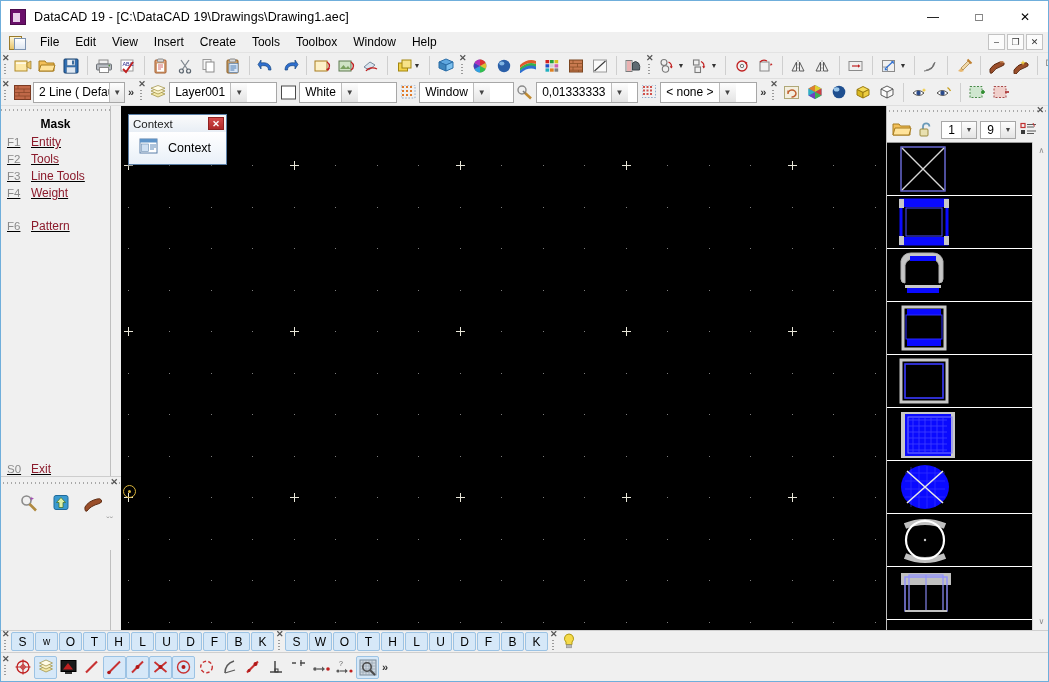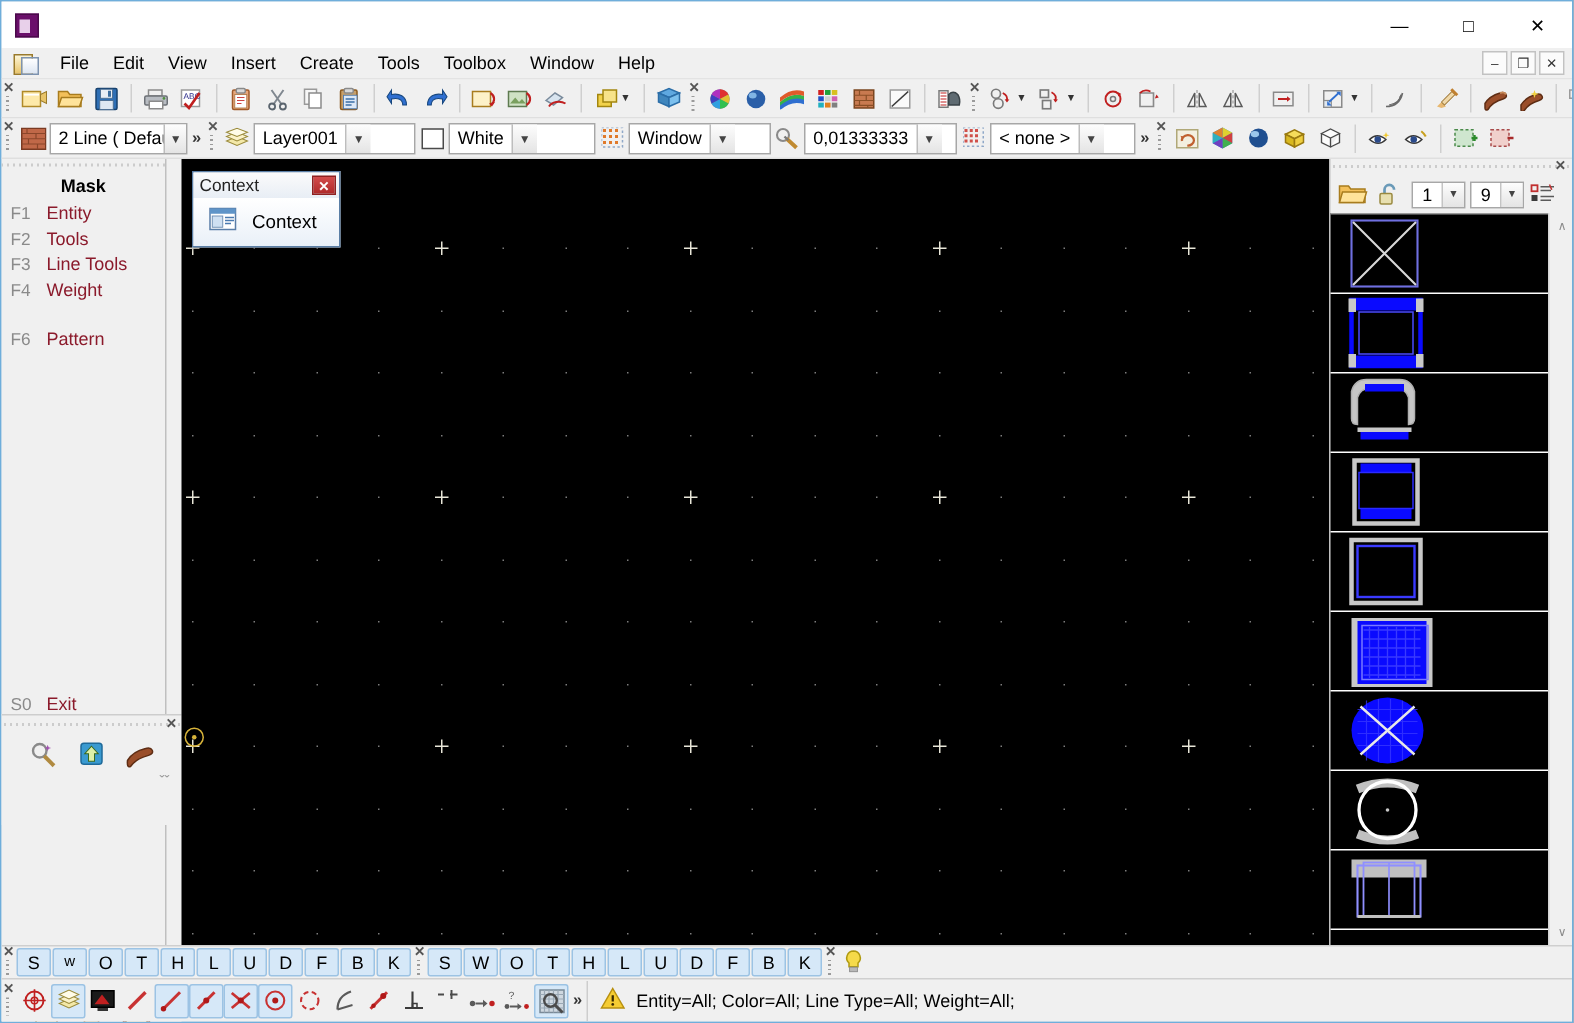--- a/index.html
+++ b/index.html
@@ -112,21 +112,21 @@
   }
   .sb-dots {
     height:7px; width:100%;
     background-image:repeating-linear-gradient(to right,#a8a8a8 0 1px,transparent 1px 4px);
     background-position:0 3px; background-repeat:repeat-x; background-size:4px 2px;
   }
   .menu-panel { position:relative; }
   .menu-title {
     text-align:center; font-weight:bold; font-size:12px; color:#000; padding:4px 0 3px;
   }
-  .menu-line { display:flex; align-items:baseline; padding:1px 0 1px 6px; height:17px; }
+  .menu-line { display:flex; align-items:baseline; padding:1px 0 1px 6px; height:17px;text-decoration:underline; }
   .menu-line .key { width:24px; color:#8a8a8a; font-size:11.5px; flex:0 0 auto;}
   .menu-line .lbl { color:#8b1a2b; font-size:12px; }
   .menu-gap { height:16px; }
   .exit-row { position:absolute; left:0; top:348px; width:120px; }
 
   
   .mini-pal {
     position:absolute; left:0; width:120px; background:#f0f0f0;
     border-top:1px solid #cdcdcd;
   }
@@ -250,20 +250,21 @@
   }
   .status-txt { font-size:12px; color:#000; white-space:nowrap; }
 </style>
 </head>
 <body>
 
 <div id="app">
 
   <div class="titlebar">
     <div class="title-icon"></div>
+    <div class="title-text">DataCAD 19 - [C:\DataCAD 19\Drawings\Drawing1.aec]</div>
     <div class="win-btns">
       <div class="win-btn">—</div>
       <div class="win-btn">□</div>
       <div class="win-btn close">✕</div>
     </div>
   </div>
 
   <div class="menubar">
     <div class="menu-doc-icon"></div>
     <div class="menu-item">File</div>
@@ -1391,25 +1392,15 @@
           <g stroke="#9aa8b5" stroke-width=".8">
             <path d="M1 4h16M1 7h16M1 10h16M1 13h16"></path>
             <path d="M4 1v15M7 1v15M10 1v15M13 1v15"></path>
           </g>
           <circle cx="8" cy="8" r="4.2" fill="none" stroke="#4a4a4a" stroke-width="1.6"></circle>
           <path d="M11 11 L16 16" stroke="#4a4a4a" stroke-width="2"></path>
         </svg>
     </div>
     <div class="chev">»</div>
 
-    <div class="statusseg">
-      <span>
-        <svg width="17" height="15" viewBox="0 0 17 15">
-            <path d="M8.5 1 L16 14 H1z" fill="#f5cc33" stroke="#b89010"></path>
-            <path d="M8.5 5.5 v4.2" stroke="#3a2a00" stroke-width="1.5"></path>
-            <circle cx="8.5" cy="11.6" r=".9" fill="#3a2a00"></circle>
-          </svg>
-      </span>
-      <span class="status-txt">Entity=All;  Color=All;  Line Type=All;  Weight=All;</span>
-    </div>
   </div>
 
 </div>
 
 </body></html>

